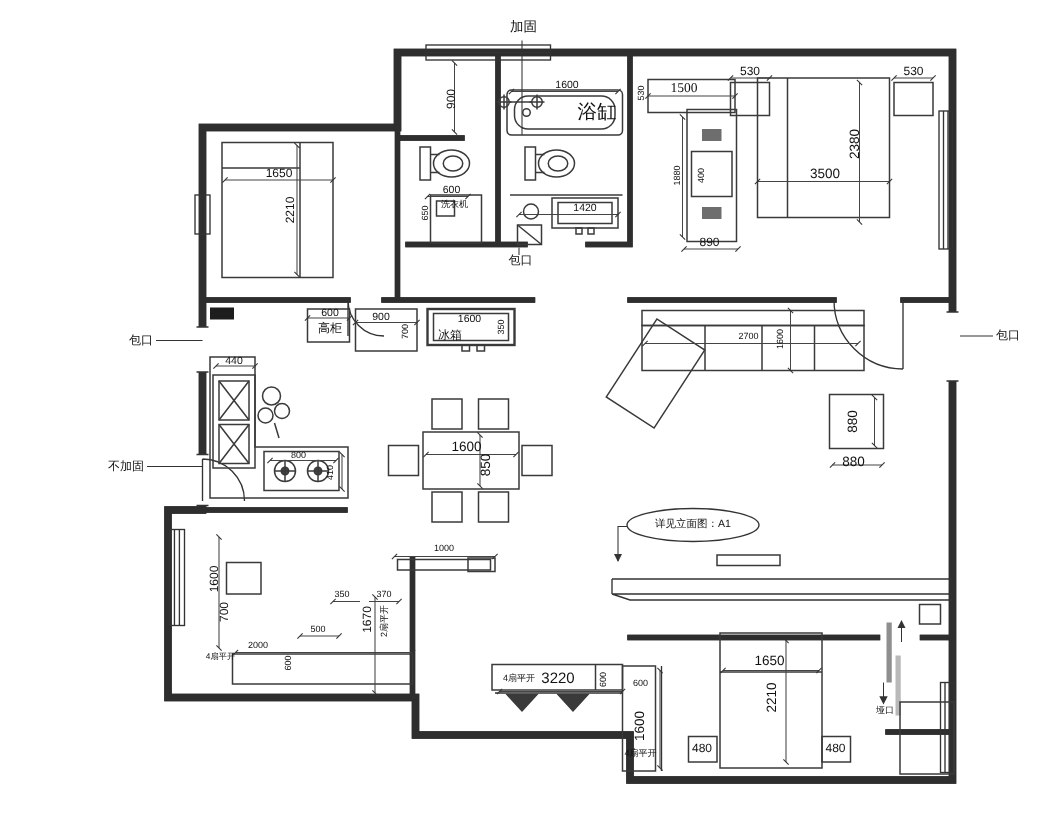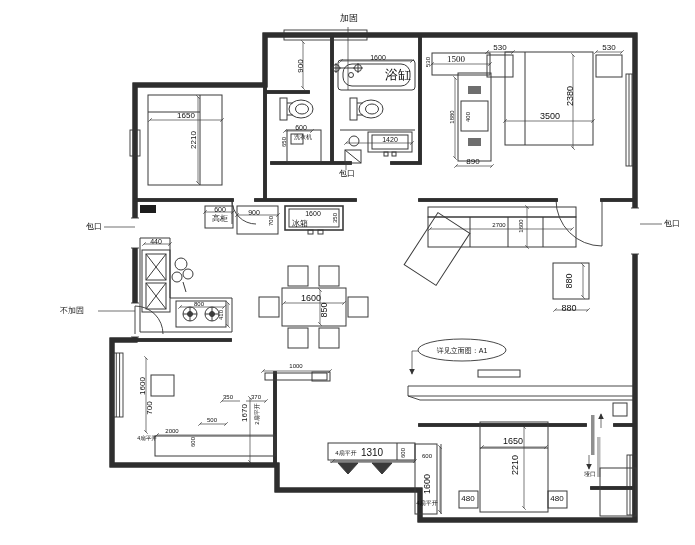--- a/index.html
+++ b/index.html
@@ -326,42 +326,42 @@
     <span class="lbl" style="left: 220px; top: 219px; font-size: 8px; transform: translate(-50%, -50%);">高柜</span>
     <span class="lbl" style="left: 254px; top: 212px; font-size: 7px; transform: translate(-50%, -50%);">900</span>
     <span class="lbl" style="left: 260px; top: 224px; font-size: 8px; transform: translate(-50%, -50%); margin-left: 40px;">冰箱</span>
     <span class="lbl" style="left: 271px; top: 221px; font-size: 6px; transform: translate(-50%, -50%) rotate(-90deg);">700</span>
     <span class="lbl" style="left: 313px; top: 213px; font-size: 7px; transform: translate(-50%, -50%);">1600</span>
     <span class="lbl" style="left: 335px; top: 218px; font-size: 6px; transform: translate(-50%, -50%) rotate(-90deg);">350</span>
     <span class="lbl" style="left: 156px; top: 241px; font-size: 7px; transform: translate(-50%, -50%);">440</span>
     <span class="lbl" style="left: 199px; top: 304px; font-size: 6px; transform: translate(-50%, -50%);">800</span>
     <span class="lbl" style="left: 221px; top: 315px; font-size: 6px; transform: translate(-50%, -50%) rotate(-90deg);">410</span>
     <span class="lbl" style="left: 94px; top: 227px; font-size: 8px; transform: translate(-50%, -50%);">包口</span>
-    <span class="lbl" style="left: 72px; top: 311px; font-size: 8px; transform: translate(-50%, -50%); text-align: center;">不加固</span>
+    <span class="lbl" style="left: 84px; top: 311px; font-size: 8px; transform: translate(-50%, -50%); text-align: center;">不加固</span>
     <span class="lbl" style="left: 311px; top: 298px; font-size: 9px; transform: translate(-50%, -50%);">1600</span>
     <span class="lbl" style="left: 324px; top: 310px; font-size: 9px; transform: translate(-50%, -50%) rotate(-90deg);">850</span>
     <span class="lbl" style="left: 499px; top: 225px; font-size: 6px; transform: translate(-50%, -50%);">2700</span>
     <span class="lbl" style="left: 521px; top: 226px; font-size: 6px; transform: translate(-50%, -50%) rotate(-90deg);">1600</span>
     <span class="lbl" style="left: 569px; top: 281px; font-size: 9px; transform: translate(-50%, -50%) rotate(-90deg);">880</span>
     <span class="lbl" style="left: 569px; top: 308px; font-size: 9px; transform: translate(-50%, -50%);">880</span>
     <span class="lbl" style="left: 462px; top: 350px; font-size: 7px; transform: translate(-50%, -50%);">详见立面图：A1</span>
     <span class="lbl" style="left: 672px; top: 224px; font-size: 8px; transform: translate(-50%, -50%);">包口</span>
     <span class="lbl" style="left: 296px; top: 366px; font-size: 6px; transform: translate(-50%, -50%);">1000</span>
     <span class="lbl" style="left: 143px; top: 386px; transform: translate(-50%, -50%) rotate(-90deg);">1600</span>
     <span class="lbl" style="left: 150px; top: 408px; transform: translate(-50%, -50%) rotate(-90deg);">700</span>
     <span class="lbl" style="left: 228px; top: 397px; font-size: 6px; transform: translate(-50%, -50%);">350</span>
     <span class="lbl" style="left: 256px; top: 397px; font-size: 6px; transform: translate(-50%, -50%);">370</span>
     <span class="lbl" style="left: 245px; top: 413px; font-size: 8px; transform: translate(-50%, -50%) rotate(-90deg);">1670</span>
     <span class="lbl" style="left: 257px; top: 414px; font-size: 6px; transform: translate(-50%, -50%) rotate(-90deg);">2扇平开</span>
     <span class="lbl" style="left: 212px; top: 420px; font-size: 6px; transform: translate(-50%, -50%);">500</span>
     <span class="lbl" style="left: 147px; top: 439px; font-size: 5.5px; transform: translate(-50%, -50%);">4扇平开</span>
     <span class="lbl" style="left: 172px; top: 431px; font-size: 6px; transform: translate(-50%, -50%);">2000</span>
     <span class="lbl" style="left: 193px; top: 442px; font-size: 6px; transform: translate(-50%, -50%) rotate(-90deg);">600</span>
     <span class="lbl" style="left: 346px; top: 453px; font-size: 6px; transform: translate(-50%, -50%);">4扇平开</span>
-    <span class="lbl" style="left: 372px; top: 453px; font-size: 10px; transform: translate(-50%, -50%);">1310</span>
+    <span class="lbl" style="left: 372px; top: 453px; font-size: 10px; transform: translate(-50%, -50%);">3220</span>
     <span class="lbl" style="left: 403px; top: 453px; font-size: 6px; transform: translate(-50%, -50%) rotate(-90deg);">600</span>
     <span class="lbl" style="left: 427px; top: 456px; font-size: 6px; transform: translate(-50%, -50%);">600</span>
     <span class="lbl" style="left: 427px; top: 484px; font-size: 9px; transform: translate(-50%, -50%) rotate(-90deg);">1600</span>
     <span class="lbl" style="left: 427px; top: 503px; font-size: 6px; transform: translate(-50%, -50%);">4扇平开</span>
     <span class="lbl" style="left: 513px; top: 441px; font-size: 9px; transform: translate(-50%, -50%);">1650</span>
     <span class="lbl" style="left: 515px; top: 465px; font-size: 9px; transform: translate(-50%, -50%) rotate(-90deg);">2210</span>
     <span class="lbl" style="left: 468px; top: 499px; transform: translate(-50%, -50%);">480</span>
     <span class="lbl" style="left: 557px; top: 499px; transform: translate(-50%, -50%);">480</span>
     <span class="lbl" style="left: 590px; top: 474px; font-size: 6px; transform: translate(-50%, -50%);">垭口</span>
   </div>

